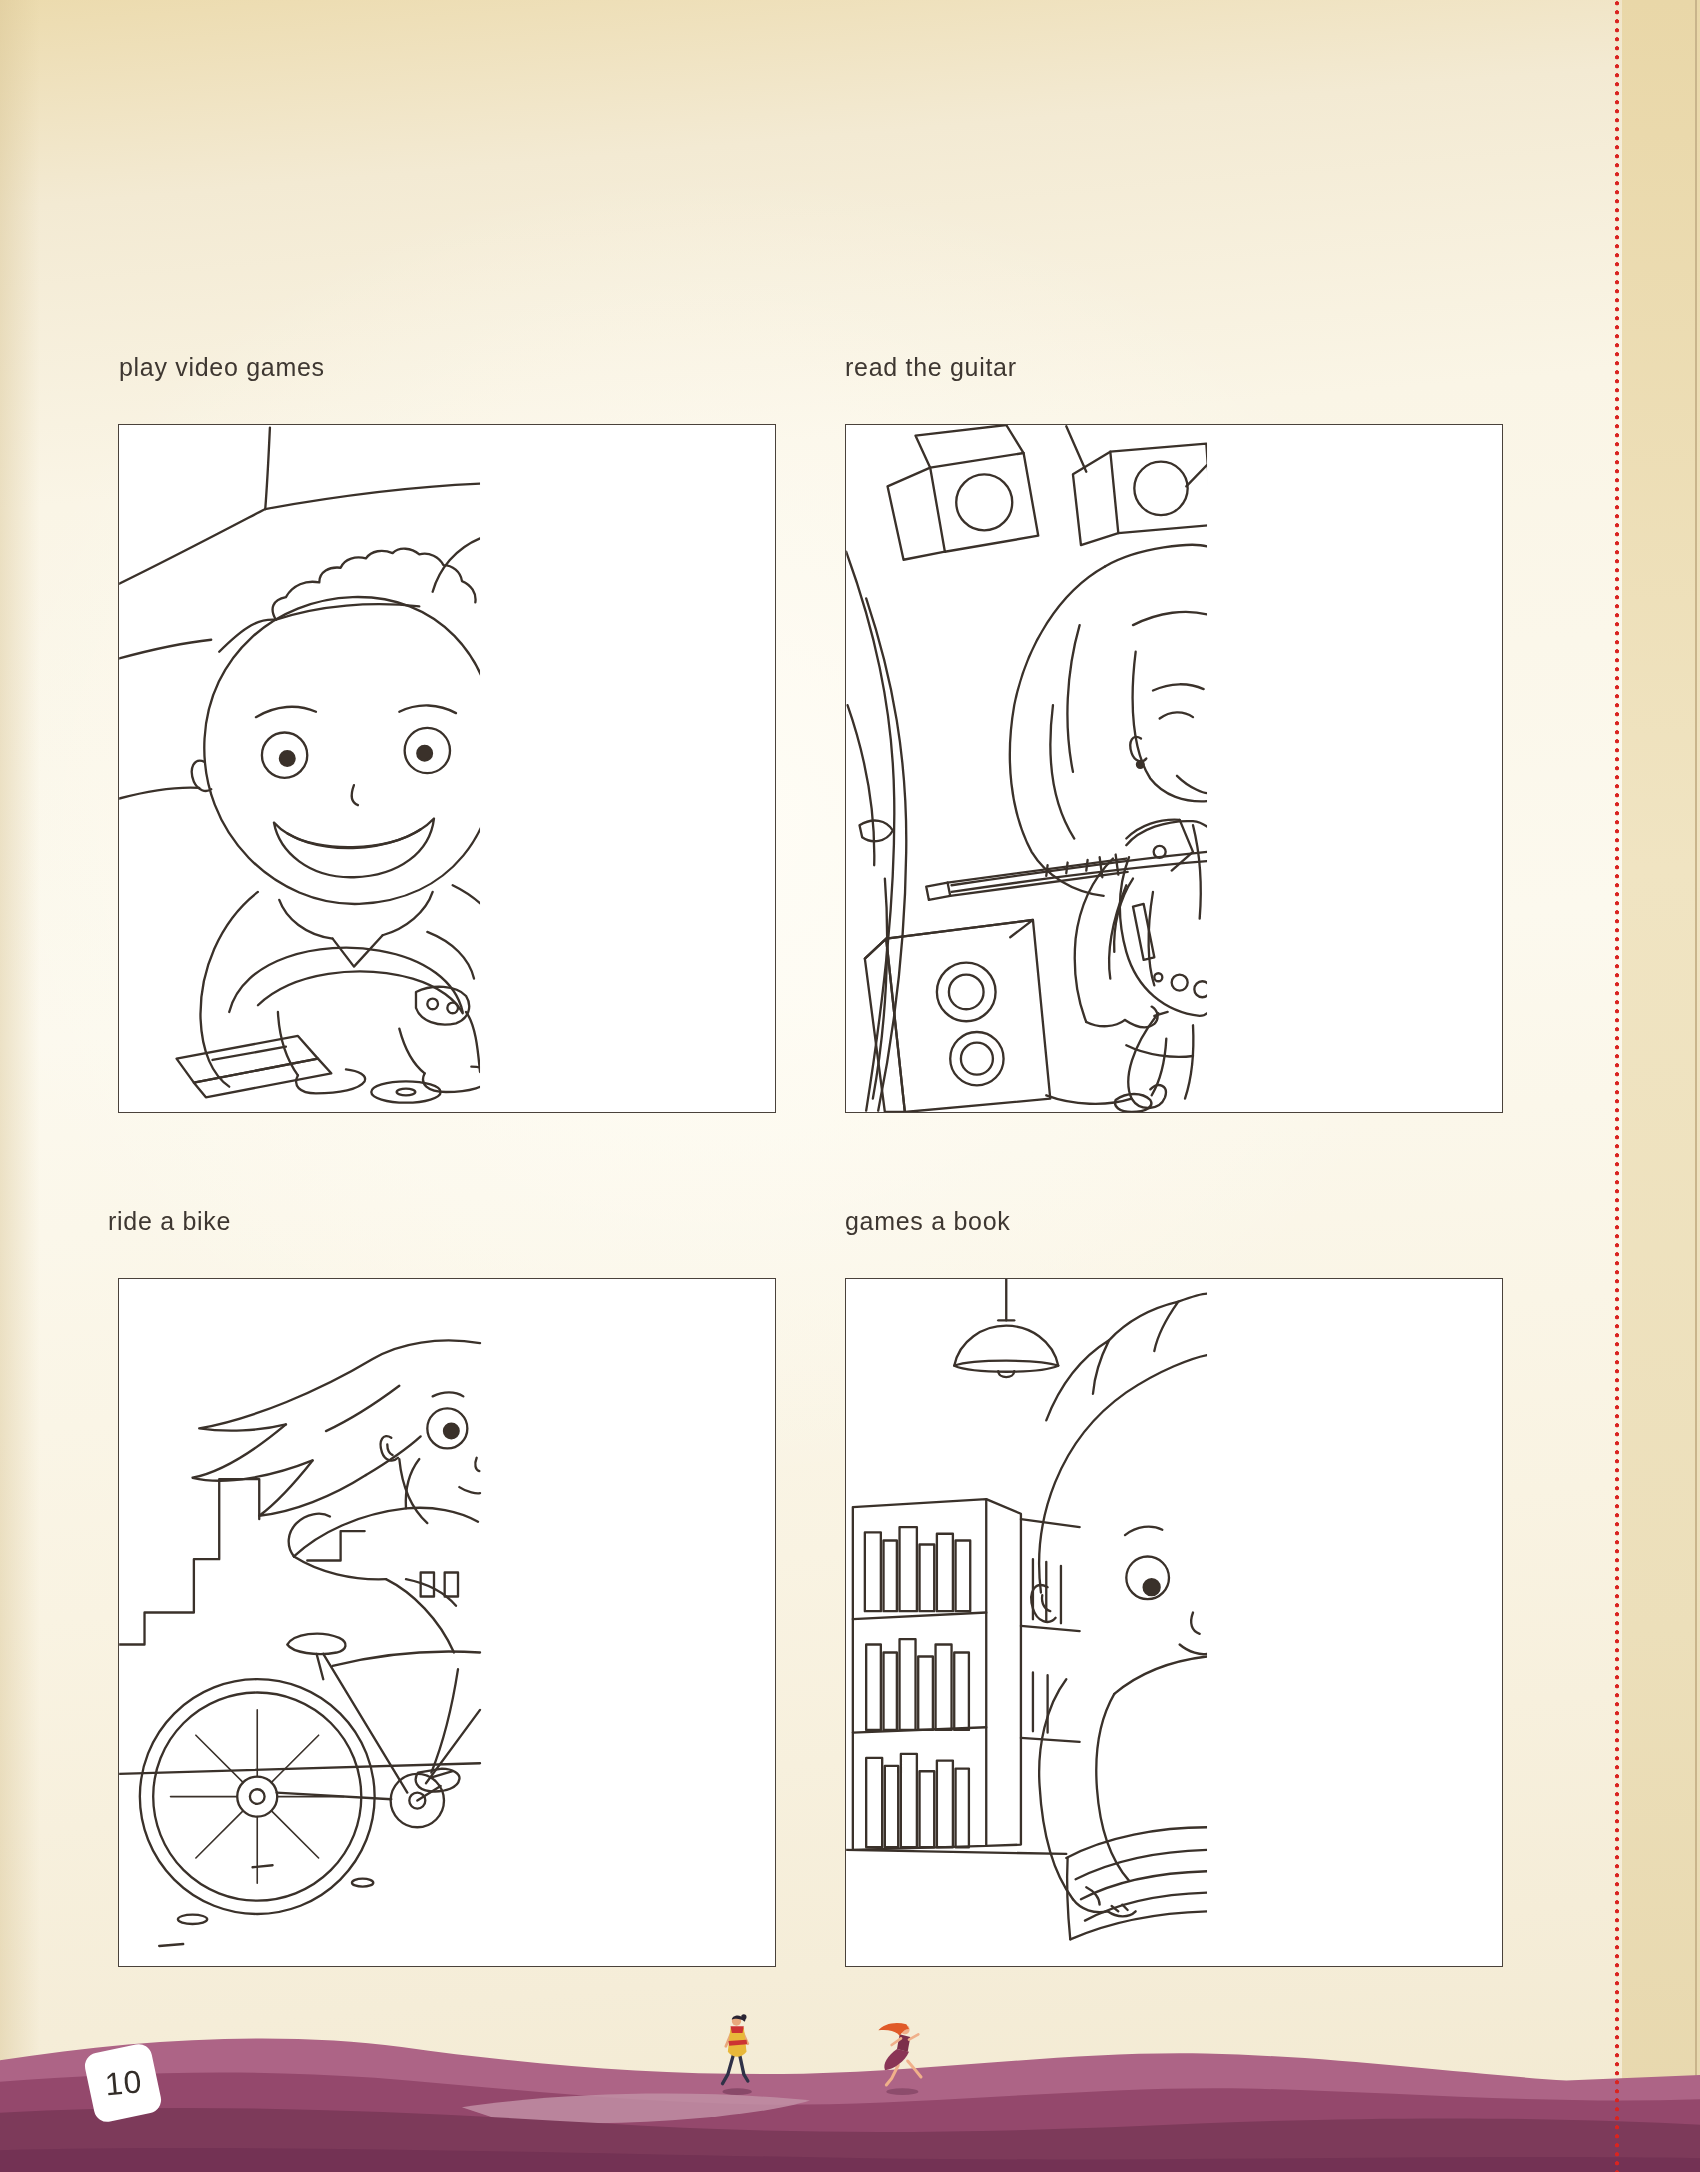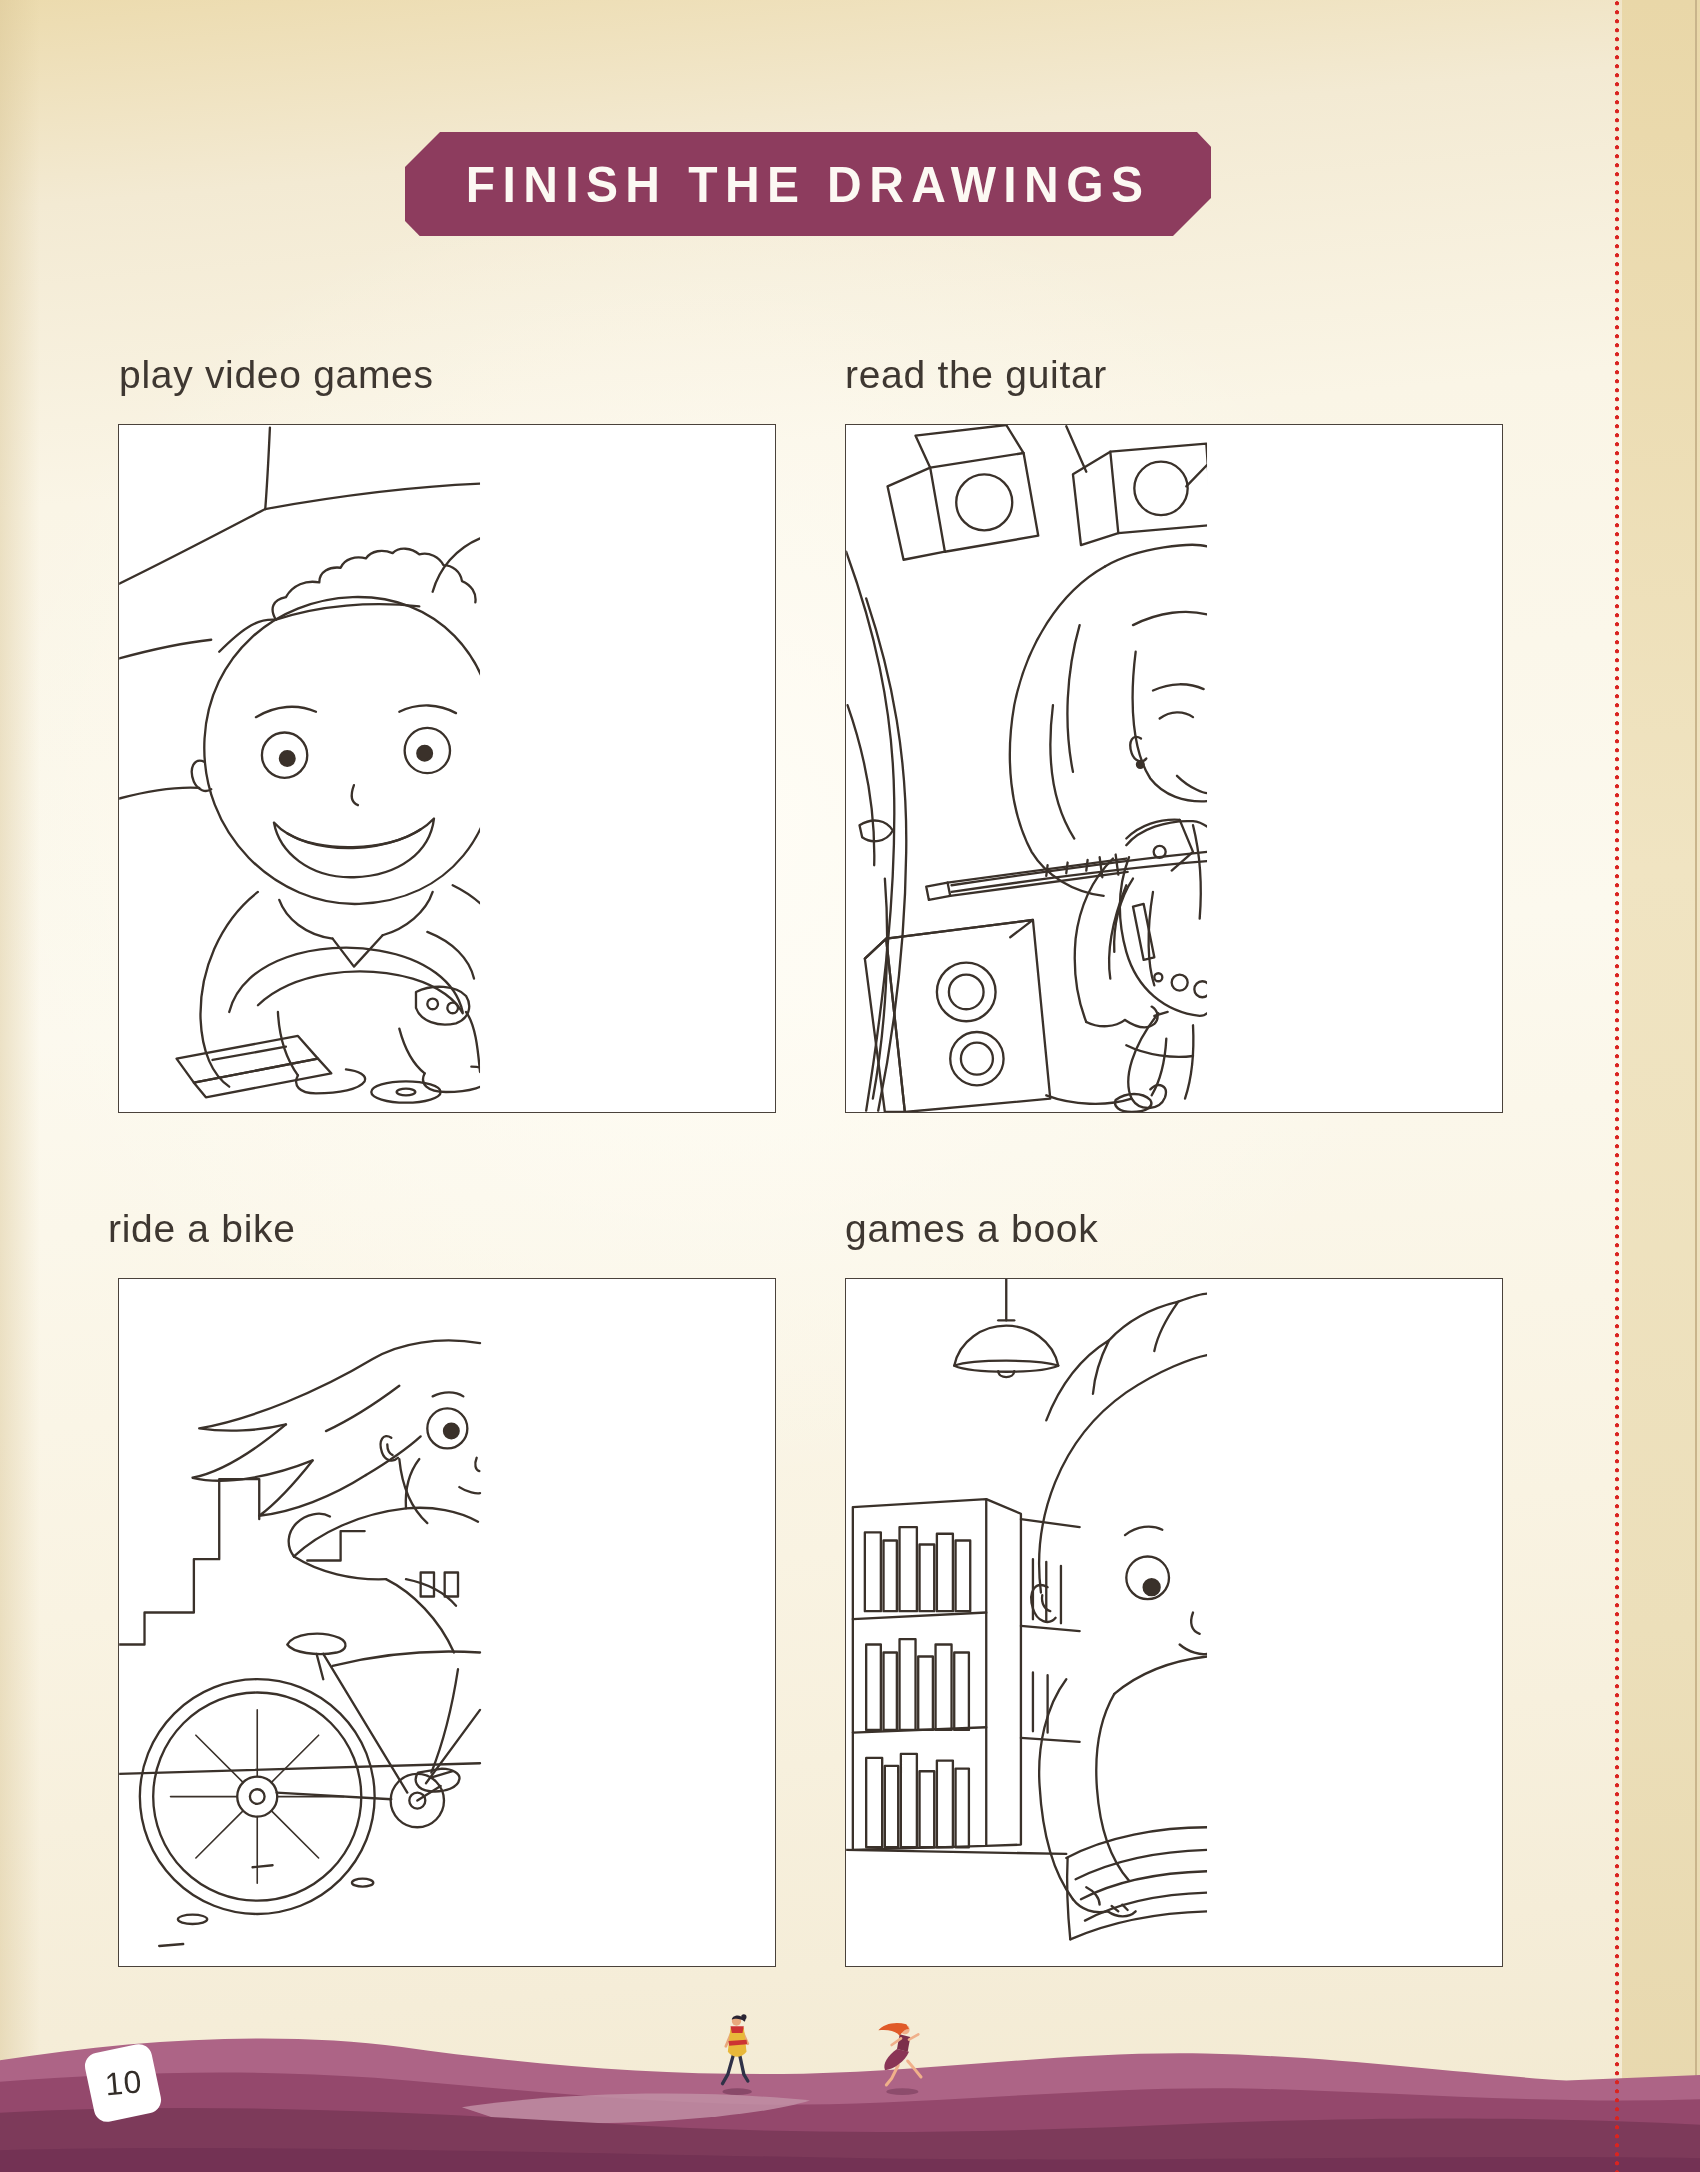--- a/index.html
+++ b/index.html
@@ -21,21 +21,21 @@
     background:#8d3c5e;
     clip-path:polygon(35px 0, 792px 0, 806px 14.7px, 806px 66px, 768px 104px, 14.7px 104px, 0 89px, 0 35px);
     display:flex;align-items:center;justify-content:center;
   }
   .banner-text{
     color:#fcf9f3;font-size:48px;font-weight:bold;letter-spacing:7.4px;
     transform:scaleY(1.04);white-space:nowrap;
   }
 
   .caption{
-    position:absolute;color:#3e3731;font-size:39px;letter-spacing:0.7px;z-index:3;
+    position:absolute;color:#3e3731;font-size:25px;letter-spacing:0.7px;z-index:3;
     font-family:"Liberation Sans", sans-serif;
   }
   .panel{
     position:absolute;width:658px;height:689px;background:#ffffff;
     border:1.3px solid #4a423b;box-sizing:border-box;z-index:3;
   }
   .panel svg{display:block;width:100%;height:100%;}
 
   .landscape{position:absolute;left:0;top:2012px;width:1701px;height:161px;z-index:4;}
 
@@ -56,23 +56,20 @@
 </style>
 </head>
 <body>
 
 <div class="page">
 
   <div class="left-shade"></div>
   <div class="right-strip"></div>
   <div class="page-edge-line"></div>
 
-  <div class="banner">
-    <div class="banner-text">FINISH THE DRAWINGS</div>
-  </div>
 
   <div class="caption" style="left:119px;top:353px;">play video games</div>
   <div class="caption" style="left:845px;top:353px;">read the guitar</div>
   <div class="caption" style="left:108px;top:1207px;">ride a bike</div>
   <div class="caption" style="left:845px;top:1207px;">games a book</div>
 
   <div class="panel" style="left:118px;top:424px;">
     <svg viewBox="0 0 983 1030" aria-label="unfinished outline drawing of a smiling boy sitting on the floor in front of a sofa holding a game controller, with two game cases and a disc beside him; right half of the panel is blank">
       <defs>
           <clipPath id="cut1">

